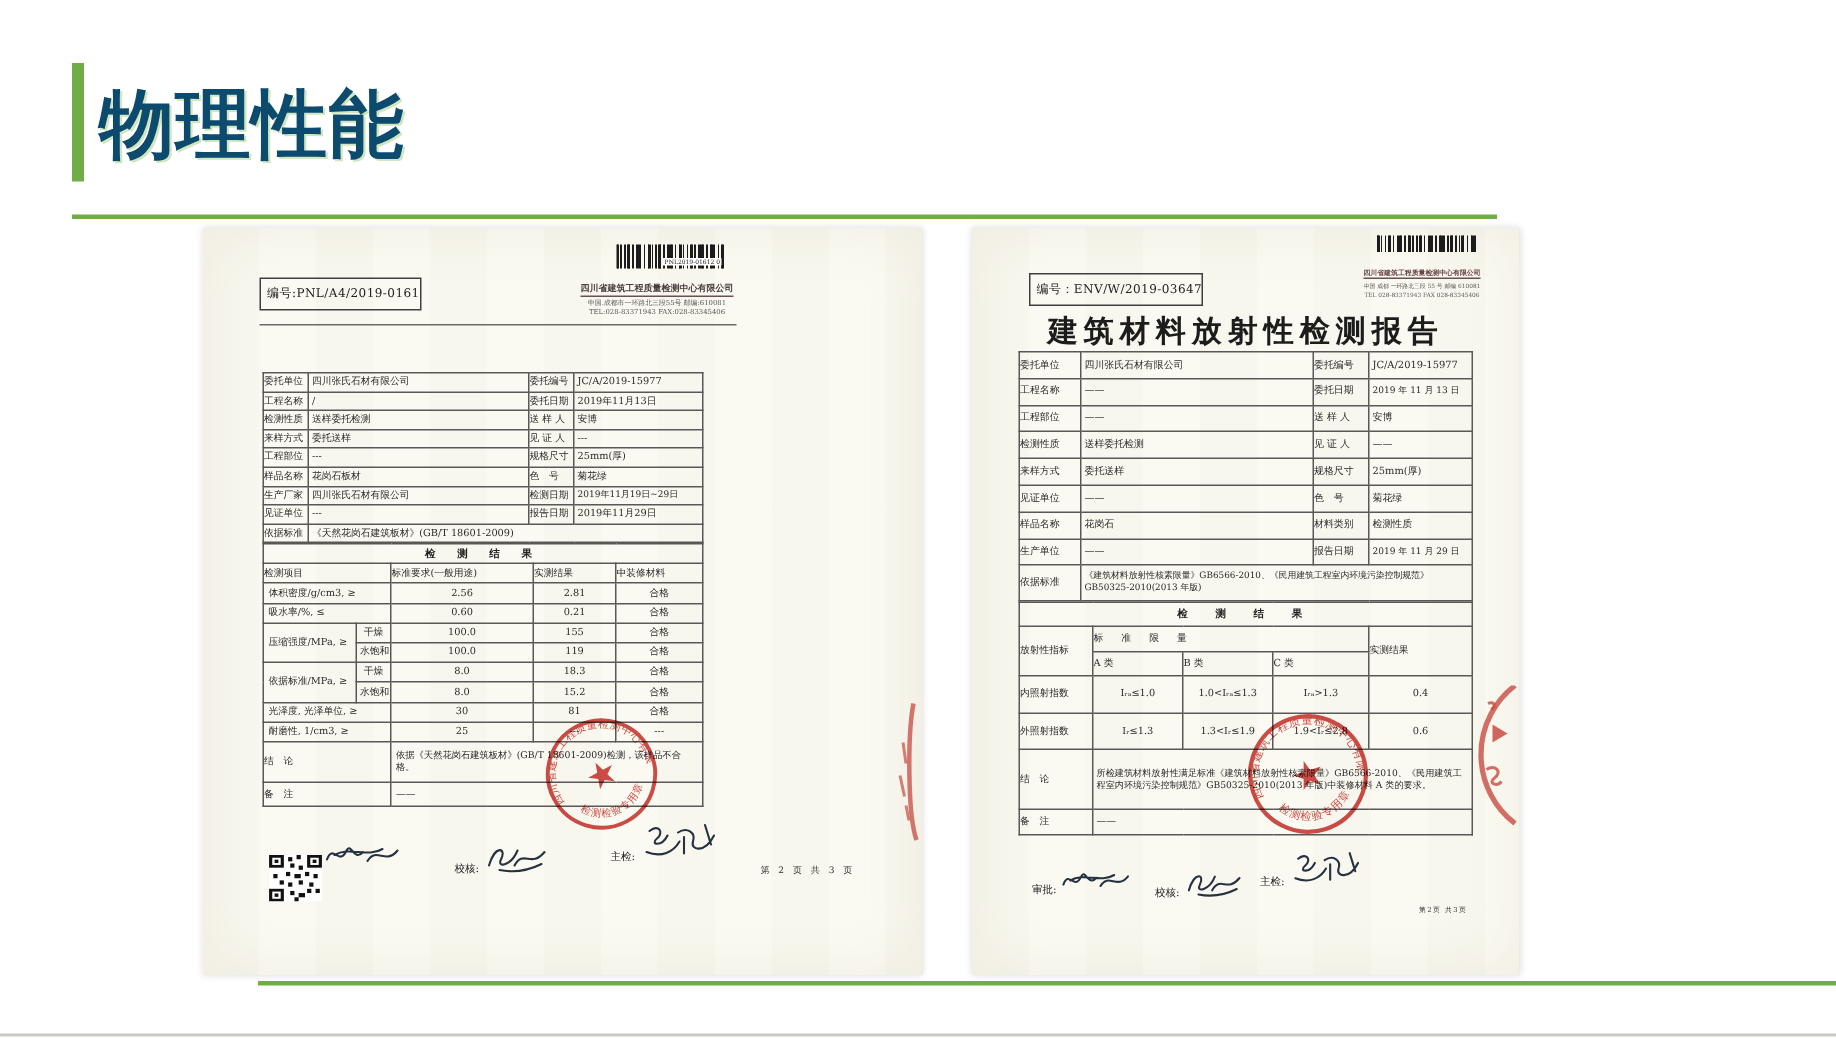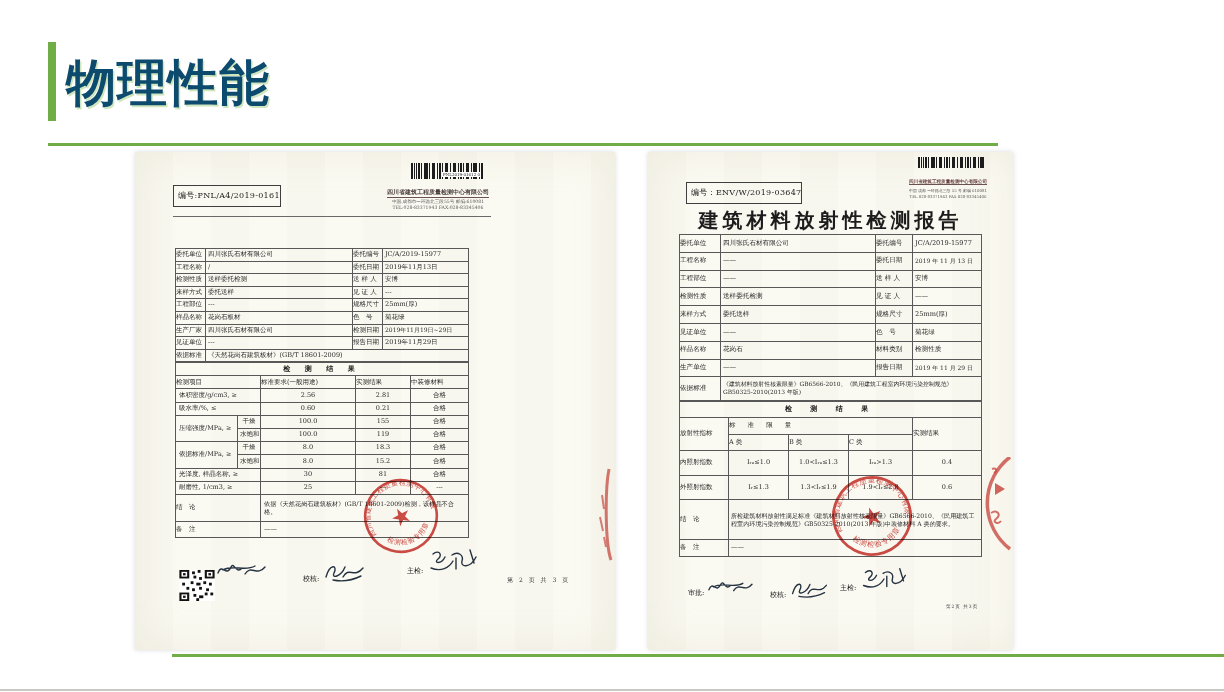--- a/index.html
+++ b/index.html
@@ -219,21 +219,21 @@
             <td>18.3</td>
             <td>合格</td>
           </tr>
       <tr>
             <td>水饱和</td>
             <td>8.0</td>
             <td>15.2</td>
             <td>合格</td>
           </tr>
       <tr>
-            <td colspan="2" class="left">光泽度, 样品名称, ≥</td>
+            <td colspan="2" class="left">光泽度, 光泽单位, ≥</td>
             <td>30</td>
             <td>81</td>
             <td>合格</td>
           </tr>
       <tr>
             <td colspan="2" class="left">耐磨性, 1/cm3, ≥</td>
             <td>25</td>
             <td>---</td>
             <td>---</td>
           </tr>

